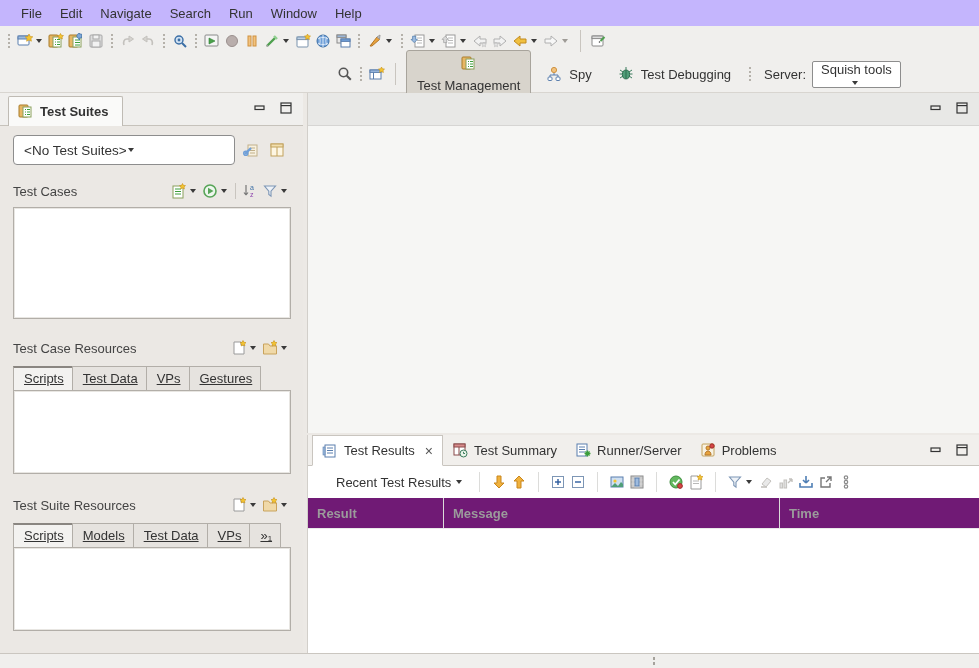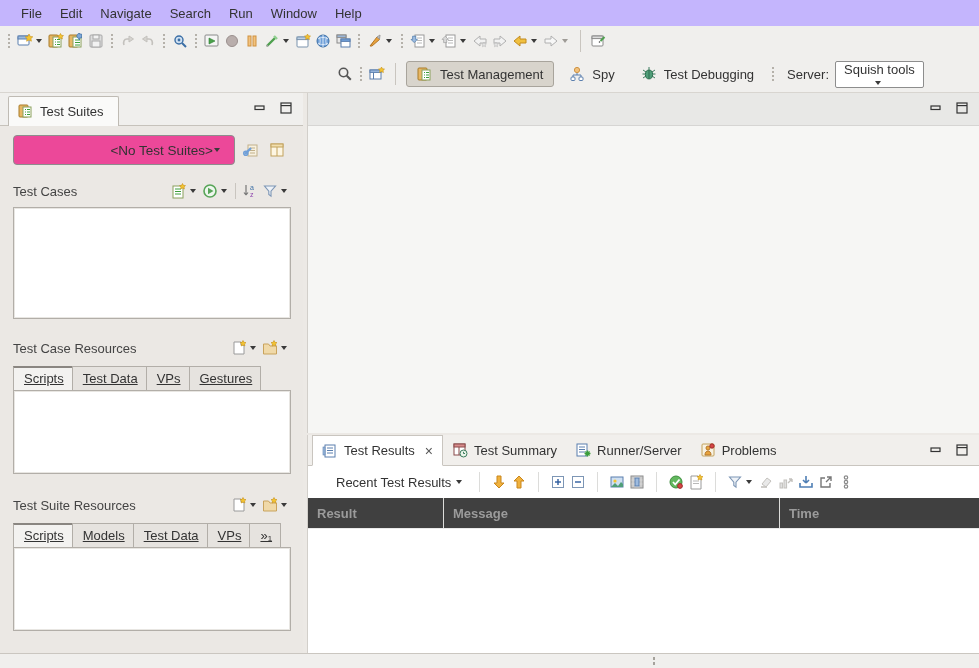--- a/index.html
+++ b/index.html
@@ -11,52 +11,52 @@
   .toolbar1{height:30px;display:flex;align-items:center;padding-left:3px;background:#f0efed;}
   .toolbar2{height:36px;display:flex;align-items:center;background:#f0efed;border-bottom:1px solid #d8d5d0;}
   .ic{width:20px;height:20px;display:inline-flex;align-items:center;justify-content:center;border-radius:3px;flex:0 0 auto;}
   .ic svg{display:block;}
   .car{width:0;height:0;border-left:3.5px solid transparent;border-right:3.5px solid transparent;border-top:4px solid #3a3a3a;margin:0 4px 0 1px;}
   .car.dis{border-top-color:#9e9b96;}
   .dsep{width:0;height:14px;border-left:2px dotted #b5b1aa;margin:0 5px;}
   .ssep{width:1px;height:22px;background:#c9c5bf;margin:0 8px;}
   .spacer2{flex:0 0 335px;}
   .persp-btn{display:flex;align-items:center;gap:7px;padding:4px 10px;border-radius:3px;margin:0 2px;}
-  .persp-btn.pressed{background:#d8d4cc;border:1px solid #a8a49c;}
+  .persp-btn.pressed{background:#d8d4cc;border:1px solid #a8a49c;flex-direction:column;}
   .persp-btn.flat{border:1px solid transparent;justify-content:flex-end;}
   .server-label{margin:0 6px 0 8px;color:#333;}
   .server-combo{height:25px;background:#fff;border:1px solid #8d8d8d;border-radius:2px;display:flex;align-items:center;padding:0 8px;gap:4px;margin-right:8px;flex-direction:column;}
   
   .main{display:flex;height:560px;}
   .vsplit{width:4px;background:#ece9e5;cursor:col-resize;}
   
   .left{width:303px;display:flex;flex-direction:column;background:#ebe8e4;}
   .view-tabbar{height:32px;background:#f0efed;border-bottom:1px solid #c6c2bb;display:flex;align-items:flex-end;position:relative;}
-  .view-tab{display:flex;align-items:center;gap:6px;margin-left:8px;padding:6px 14px 7px 9px;background:#fafaf9;border:1px solid #bfbbb4;border-bottom:none;border-radius:2px 2px 0 0;margin-bottom:-1px;}
+  .view-tab{display:flex;align-items:center;gap:6px;margin-left:8px;padding:6px 14px 7px 9px;background:#fafaf9;border:1px solid #bfbbb4;border-bottom:none;border-radius:2px 2px 0 0;margin-bottom:-1px;font-weight:bold;}
   .winbtns{position:absolute;right:8px;top:7px;display:flex;gap:8px;}
   .wbtn{width:18px;height:16px;display:flex;align-items:center;justify-content:center;}
   .panel-body{flex:1;padding:9px 12px 0 13px;}
   .combo-row{display:flex;align-items:center;margin-bottom:13px;}
-  .suite-combo{flex:0 0 200px;height:28px;background:#ec4899;border:1px solid #8d8d8d;border-radius:4px;display:flex;align-items:center;justify-content:flex-end;padding:0 10px;font-size:13.5px;}
+  .suite-combo{flex:0 0 200px;height:28px;background:#ffffff;border:1px solid #8d8d8d;border-radius:4px;display:flex;align-items:center;justify-content:flex-start;padding:0 10px;font-size:13.5px;}
   .combo-row .ic{margin-left:6px;}
   .sec-head{display:flex;align-items:center;height:26px;color:#444;}
   .sec-head .tools{margin-left:auto;display:flex;align-items:center;}
   .listbox{background:#fff;border:1px solid #b2aea8;box-shadow:inset 0 0 0 1px #e8e6e2;}
   .tc-list{height:110px;margin:3px 0 16px 0;}
   .rtabs{display:flex;align-items:flex-end;margin-top:4px;}
   .rtab{padding:4px 8px 4px 10px;background:#e6e3df;border:1px solid #b2aea8;margin-right:-1px;font-size:13px;white-space:nowrap;text-decoration:underline;}
   .rtab.active{background:#f3f2f0;border-top:2px solid #8a8681;padding-top:3px;}
   .rtab-fill{flex:1;border-bottom:1px solid #b2aea8;height:25px;}
   .res-box{height:82px;border-top:none;margin-bottom:18px;}
   
   .right{width:672px;display:flex;flex-direction:column;}
   .editor{height:340px;display:flex;flex-direction:column;background:#f6f6f4;border-left:1px solid #d2cfca;}
   .editor-strip{height:32px;background:#e8e8e6;border-bottom:1px solid #d6d5d3;position:relative;}
   .hsplit{height:2px;background:#ece9e5;cursor:row-resize;}
-  .bottom{flex:1;display:flex;flex-direction:column;background:#404040;border-left:1px solid #d2cfca;}
+  .bottom{flex:1;display:flex;flex-direction:column;background:#701a75;border-left:1px solid #d2cfca;}
   .btabbar{height:30px;background:#f1efec;border-bottom:1px solid #c9c5bf;display:flex;align-items:stretch;position:relative;}
   .btab{display:flex;align-items:center;gap:6px;padding:0 9px;color:#333;}
   .btab.active{background:#fff;border:1px solid #c9c5bf;border-bottom:1px solid #fff;margin-bottom:-1px;margin-left:4px;}
   .btab .x{margin-left:4px;color:#555;font-size:14px;line-height:1;}
   .btabbar .winbtns{top:7px;}
   .res-toolbar{height:32px;display:flex;align-items:center;background:#fff;padding-left:24px;}
   .recent{display:flex;align-items:center;padding:3px 4px;border-radius:3px;}
   .recent span{margin-right:4px;}
   .lsep{width:1px;height:20px;background:#dcdcda;margin:0 9px;}
   .res-header{display:flex;height:30px;align-items:center;color:#9b9b9b;font-weight:bold;border-bottom:1px solid #e9e9e9;}

